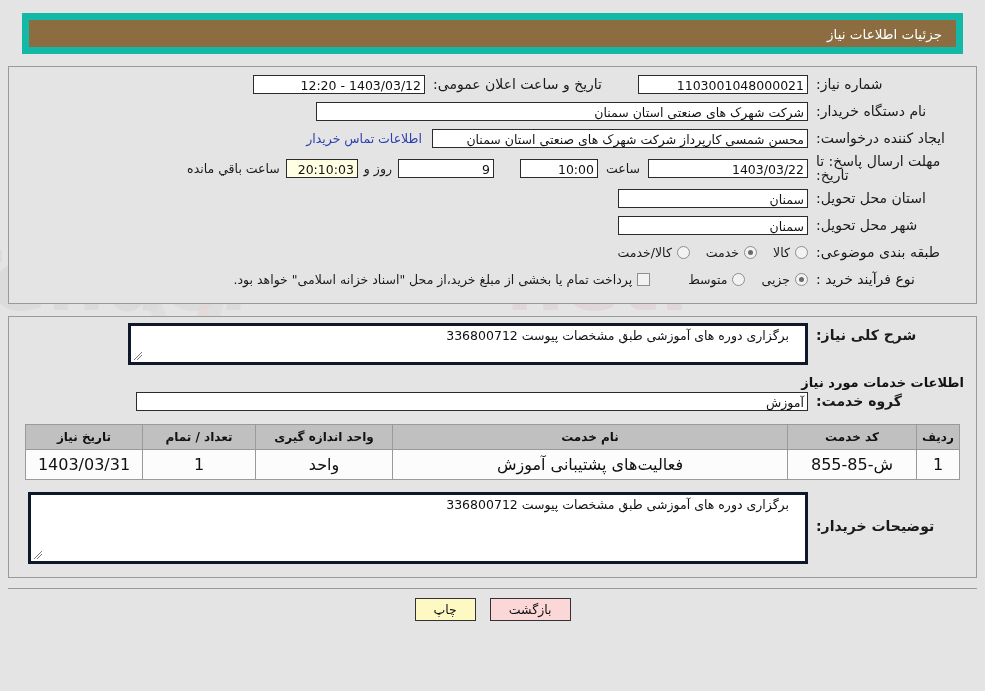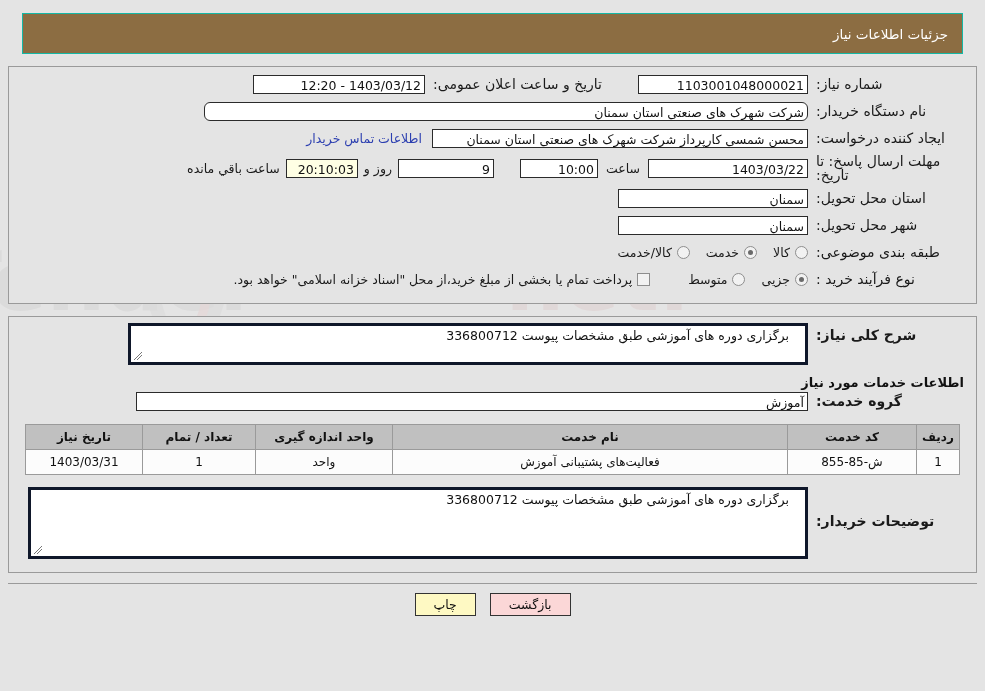--- a/index.html
+++ b/index.html
@@ -25,21 +25,21 @@
     pointer-events: none;
     z-index: 0;
     opacity: .30;
   }
 
   
   .page-header {
     margin: 13px 22px 0 22px;
     height: 41px;
     background: #8c6d42;
-    border: 1px solid #14b8a6;
+    border: 7px solid #14b8a6;
     color: #ffffff;
     display: flex;
     align-items: center;
     justify-content: flex-start;
     padding: 0 14px;
     box-sizing: border-box;
     font-size: 13.5px;
     position: relative;
     z-index: 2;
   }
@@ -178,21 +178,21 @@
     text-align: center;
     font-size: 12px;
     white-space: nowrap;
   }
   table.items td {
     border: 1px solid #9a9a9a;
     padding: 5px 4px;
     text-align: center;
     background: #fcfcfc;
     color: #111;
-    font-size: 12px;
+    font-size: 16px;
     white-space: nowrap;
   }
 
   
   .footer-sep {
     margin: 10px 8px 0 8px;
     border-top: 1px solid #9a9a9a;
   }
   .footer {
     margin-top: 9px;
@@ -239,21 +239,21 @@
 
     <div class="row">
       <div class="lbl w-right">شماره نیاز:</div>
       <div class="fld num" style="width:170px;">1103001048000021</div>
       <div class="lbl" style="padding-right:36px;">تاریخ و ساعت اعلان عمومی:</div>
       <div class="fld num" style="width:172px;">12:20 - 1403/03/12</div>
     </div>
 
     <div class="row">
       <div class="lbl w-right">نام دستگاه خریدار:</div>
-      <div class="fld" style="width:604px;border-radius:6px;">شرکت شهرک های صنعتی استان سمنان</div>
+      <div class="fld" style="width:492px;">شرکت شهرک های صنعتی استان سمنان</div>
     </div>
 
     <div class="row">
       <div class="lbl w-right">ایجاد کننده درخواست:</div>
       <div class="fld" style="width:376px;">محسن شمسی کارپرداز شرکت شهرک های صنعتی استان سمنان</div>
       <a class="link" style="padding-right:10px;">اطلاعات تماس خریدار</a>
     </div>
 
     <div class="row">
       <div class="lbl w-right" style="line-height:14px;white-space:normal;width:150px;">مهلت ارسال پاسخ: تا تاریخ:</div>

